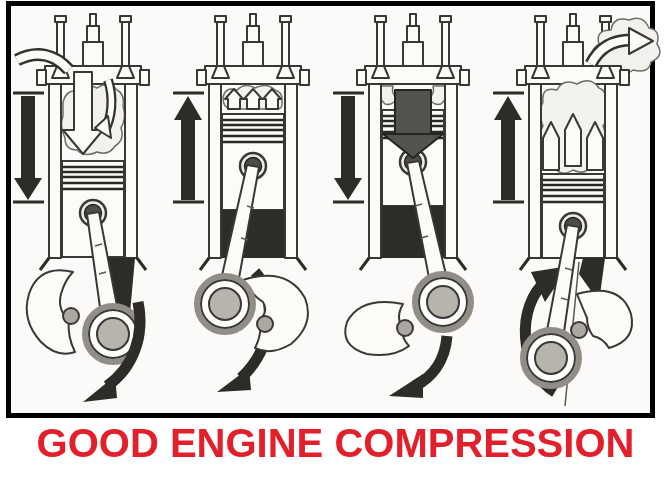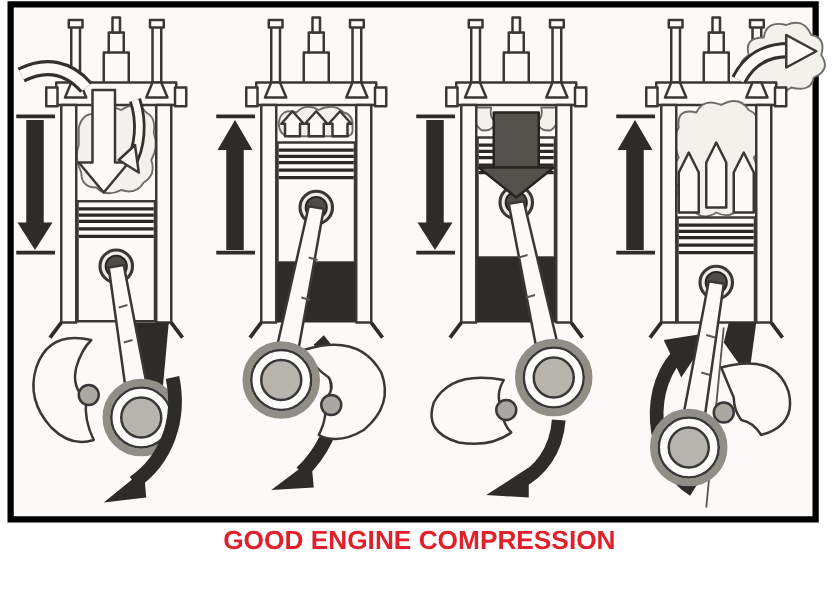--- a/index.html
+++ b/index.html
@@ -3,21 +3,21 @@
 <meta charset="utf-8">
 <style>
   html,body{margin:0;padding:0;background:#ffffff;}
   #root{position:relative;width:671px;height:477px;background:#ffffff;overflow:hidden;
         font-family:"Liberation Sans",sans-serif;}
   #frame{position:absolute;left:6px;top:1px;width:639px;height:407px;
          border:5px solid #000000;background:#fbfaf8;display:flex;flex-direction:row;}
   .panel{width:160px;height:404px;position:relative;}
   .panel svg{display:block;overflow:visible;}
   #caption{position:absolute;left:0;top:421px;width:100%;text-align:center;
-           color:#e2202c;font-weight:700;font-size:21px;letter-spacing:0px;}
+           color:#e2202c;font-weight:700;font-size:40px;letter-spacing:0px;}
 
   
   .w    {fill:#fcfbf8;stroke:#3a3836;stroke-width:2;stroke-linejoin:round;}
   .cloud{fill:#f3f1ec;stroke:#6e6c66;stroke-width:1.5;stroke-linejoin:round;}
   .blk  {fill:#2e2c29;stroke:none;}
   .dkarrow{fill:#54524c;stroke:#26241f;stroke-width:2;stroke-linejoin:round;}
   .rings{stroke:#2b2927;stroke-width:2.6;fill:none;}
   .rot  {fill:none;stroke:#2e2c29;stroke-width:11;}
   .dim  {fill:#2e2c29;}
   .dimcap{stroke:#2e2c29;stroke-width:3;}

